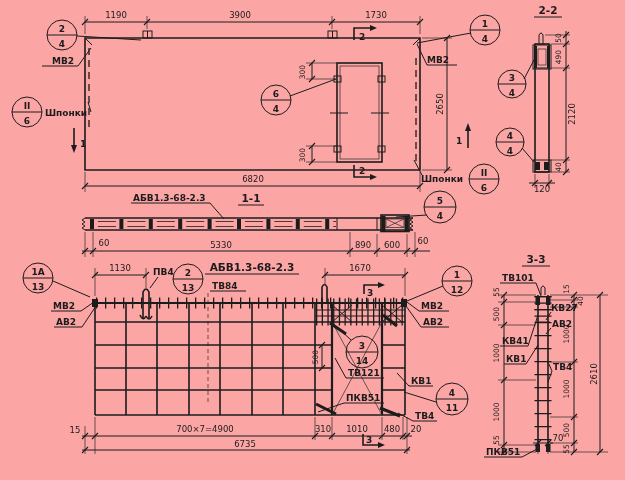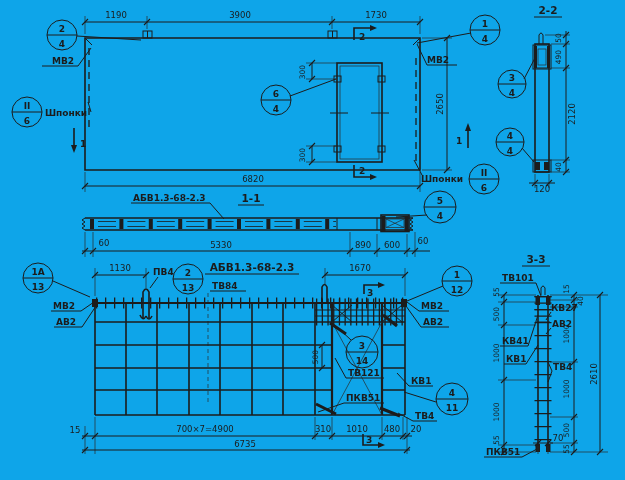--- a/index.html
+++ b/index.html
@@ -1,16 +1,16 @@
 <!DOCTYPE html>
 <html><head>
 <meta charset="utf-8">
 <style>
   html,body{margin:0;padding:0;background:#e8e8e6;}
-  .stage{position:relative;width:625px;height:480px;background:#0ea5e9;overflow:hidden;
+  .stage{position:relative;width:625px;height:480px;background:#fca5a5;overflow:hidden;
          font-family:"DejaVu Sans",sans-serif;}
   svg{position:absolute;left:0;top:0;}
   svg text{fill:#1c1c1c;font-family:"DejaVu Sans",sans-serif;font-size:9px;}
   .ln{stroke:#1c1c1c;fill:none;stroke-width:1;}
   .ln15{stroke:#1c1c1c;fill:none;stroke-width:1.6;}
   .ln2{stroke:#1c1c1c;fill:none;stroke-width:2.2;}
   .thin{stroke:#2a2a2a;fill:none;stroke-width:0.7;}
   .dash{stroke:#1c1c1c;fill:none;stroke-width:1.3;stroke-dasharray:7,5;}
   .tk{stroke:#1c1c1c;stroke-width:1.1;fill:none;}
   .dim{font-size:8.5px;text-anchor:middle;}

